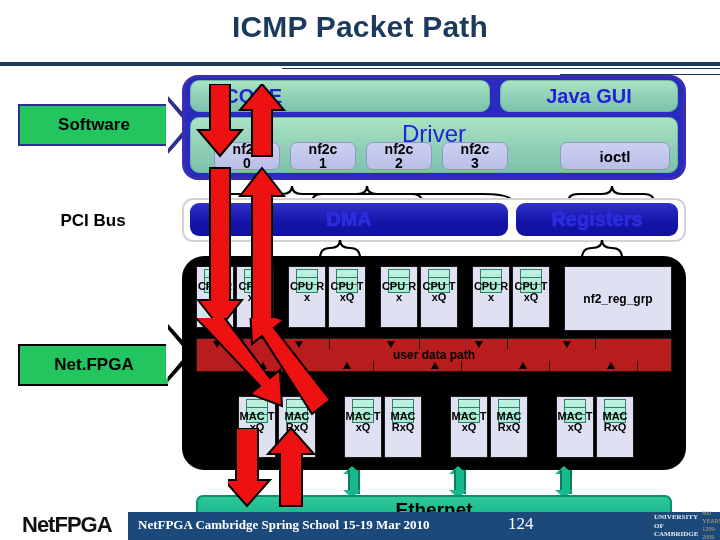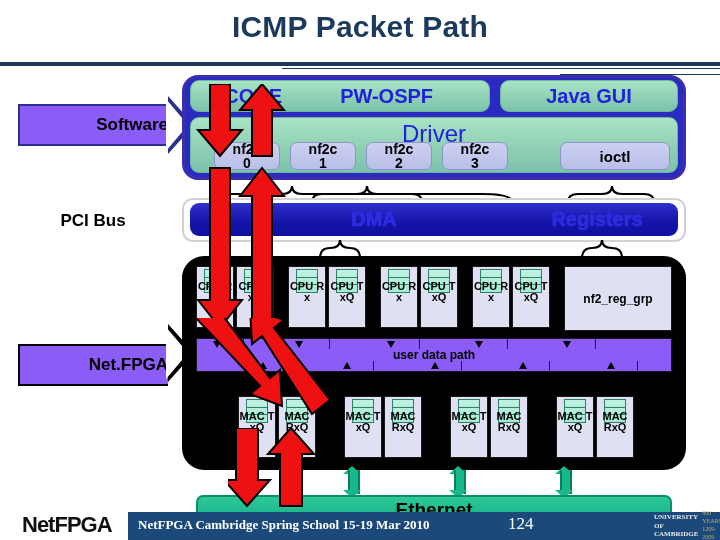--- a/index.html
+++ b/index.html
@@ -15,23 +15,23 @@
   #title{
     left:0;top:10px;width:720px;text-align:center;
     font-size:30px;font-weight:bold;color:#1b3a5c;letter-spacing:.2px;
   }
   #rule-thick{left:0;top:62px;width:720px;height:4px;background:#1b3a5c;}
   #rule-thin{left:282px;top:68px;width:438px;height:1px;background:#1b3a5c;}
   #rule-thin2{left:560px;top:74px;width:160px;height:1px;background:#1b3a5c;}
 
   
   .chev{
-    display:flex;align-items:center;justify-content:flex-end;
+    display:flex;align-items:center;justify-content:center;
     font-size:17px;font-weight:bold;color:#000;
-    background:#8b5cf6;box-sizing:border-box;
+    background:#22c55e;box-sizing:border-box;
   }
   #lbl-software{
     left:18px;top:104px;width:150px;height:42px;
     border:2px solid #2b2f8f;border-right:none;
   }
   #lbl-software-tip{
     left:168px;top:96px;width:0;height:0;
     border-top:29px solid transparent;border-bottom:29px solid transparent;
     border-left:26px solid #2b2f8f;
   }
@@ -102,21 +102,21 @@
   #pci-panel{
     left:182px;top:198px;width:504px;height:44px;
     background:#fff;border:2px solid #d2d2d2;border-radius:11px;box-sizing:border-box;
   }
   .pci-blue{
     background:linear-gradient(180deg,#3030cc 0%,#1414a8 60%,#1010a0 100%);
     border-radius:9px;display:flex;align-items:center;justify-content:center;
     color:#2a2ae0;font-size:20px;font-weight:bold;
     text-shadow:0 0 1px #4b4bff;
   }
-  #dma{left:190px;top:203px;width:318px;height:33px;padding-left:25px;}
+  #dma{left:190px;top:203px;width:318px;height:33px;}
   #registers{left:516px;top:203px;width:162px;height:33px;}
 
   
   #fpga-board{
     left:182px;top:256px;width:504px;height:214px;
     background:#000;border-radius:22px;
   }
 
   .qblk{
     background:#dfe0f2;border:1px solid #1a1a1a;box-sizing:border-box;
@@ -141,21 +141,21 @@
   .qicon:after{top:14px;}
 
   #regblk{
     position:absolute;background:#dfe0f2;border:1px solid #1a1a1a;
     box-sizing:border-box;display:flex;align-items:center;justify-content:center;
     font-size:12px;font-weight:bold;color:#000;
   }
 
   
   #udp{
-    position:absolute;background:#8b5cf6;border:1px solid #1a1a1a;
+    position:absolute;background:#b91c1c;border:1px solid #1a1a1a;
     box-sizing:border-box;
   }
   #udp-label{
     position:absolute;left:0;right:0;top:50%;transform:translateY(-50%);
     text-align:center;font-size:12px;font-weight:bold;color:#000;
   }
   .udp-sep{position:absolute;width:1px;background:#1a1a1a;}
   .udp-arrow{position:absolute;width:0;height:0;}
   .udp-arrow.down{border-left:4px solid transparent;border-right:4px solid transparent;border-top:7px solid #000;}
   .udp-arrow.up{border-left:4px solid transparent;border-right:4px solid transparent;border-bottom:7px solid #000;}
@@ -230,21 +230,20 @@
 <div class="abs chev" id="lbl-netfpga">
   <span>Net.FPGA</span>
 </div>
 <div class="abs" id="lbl-netfpga-tip"></div>
 <div class="abs" id="lbl-netfpga-tip-in"></div>
 
 <div class="abs" id="sw-panel"></div>
 
 <div class="abs sw-green" id="sw-apps">
   <span>SCONE</span>
-  <span>PW-OSPF</span>
 </div>
 <div class="abs sw-green" id="sw-java">Java GUI</div>
 
 <div class="abs sw-green" id="sw-driver">
   <span id="sw-driver-label">Driver</span>
 </div>
 
 <div class="abs nf2c" style="left:214px;top:142px;width:66px;height:28px;">nf2c
 0</div>
 <div class="abs nf2c" style="left:290px;top:142px;width:66px;height:28px;">nf2c

